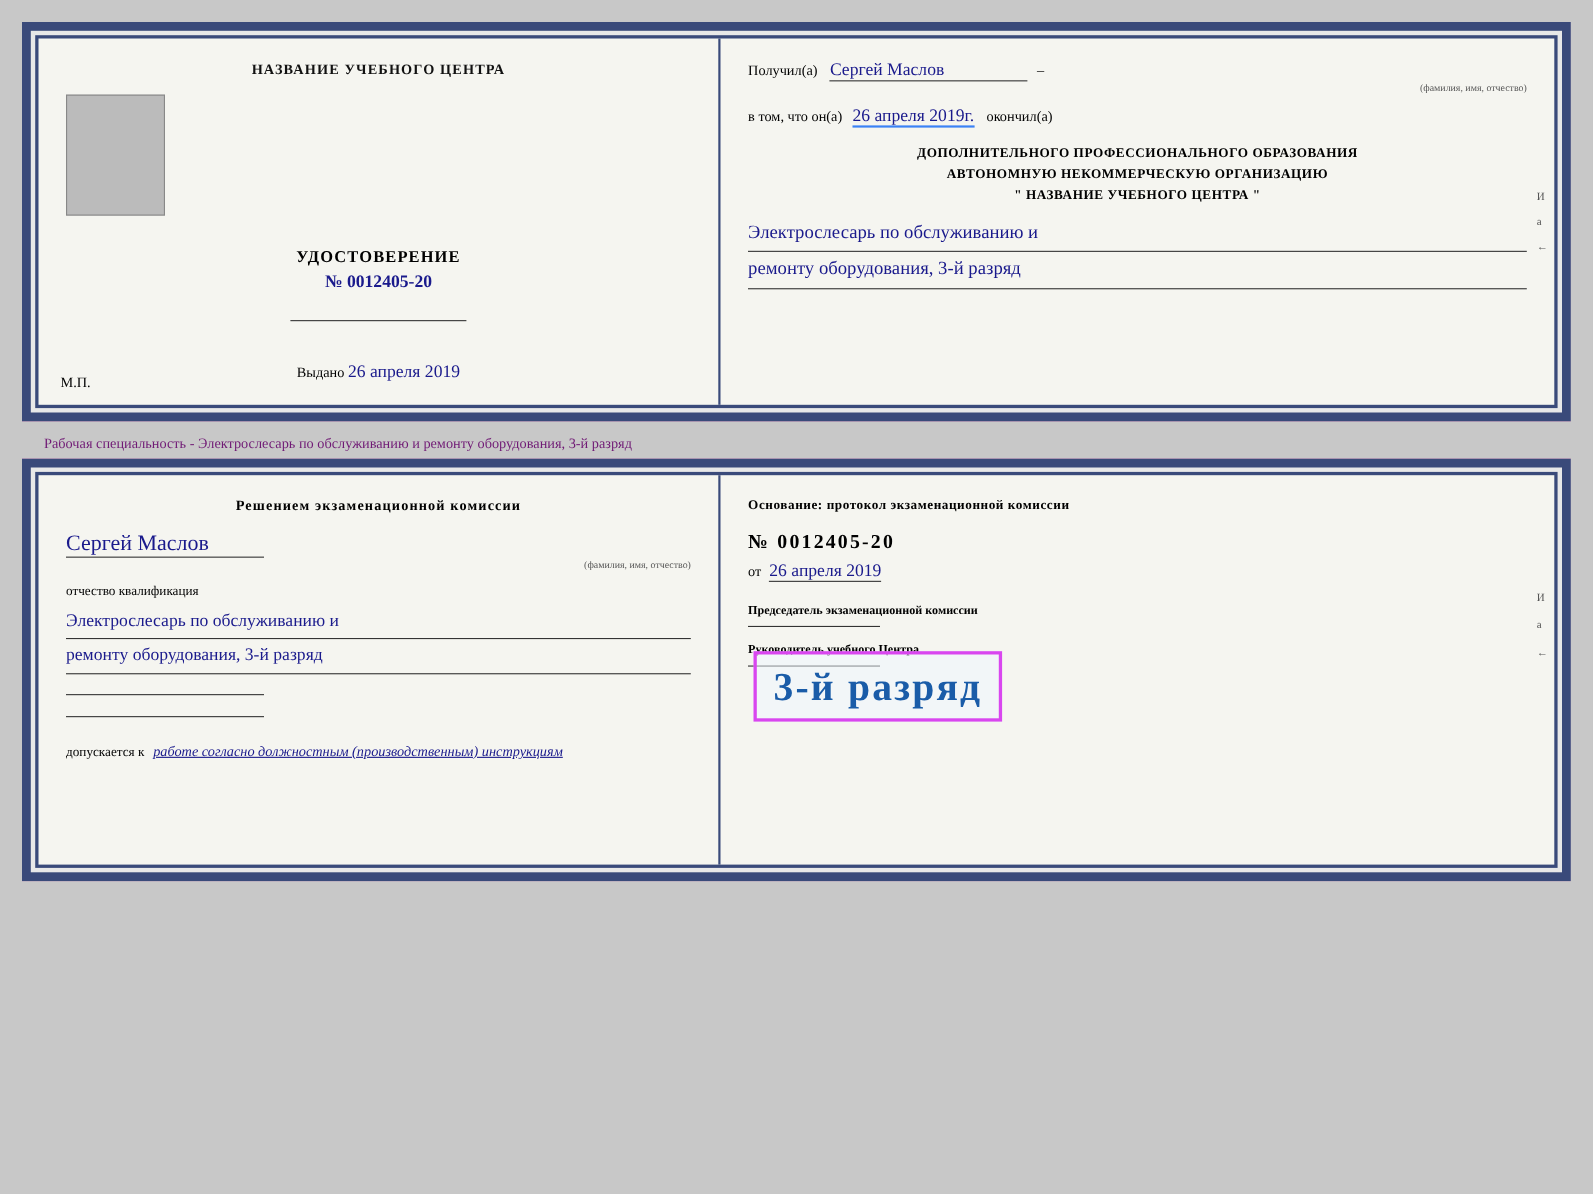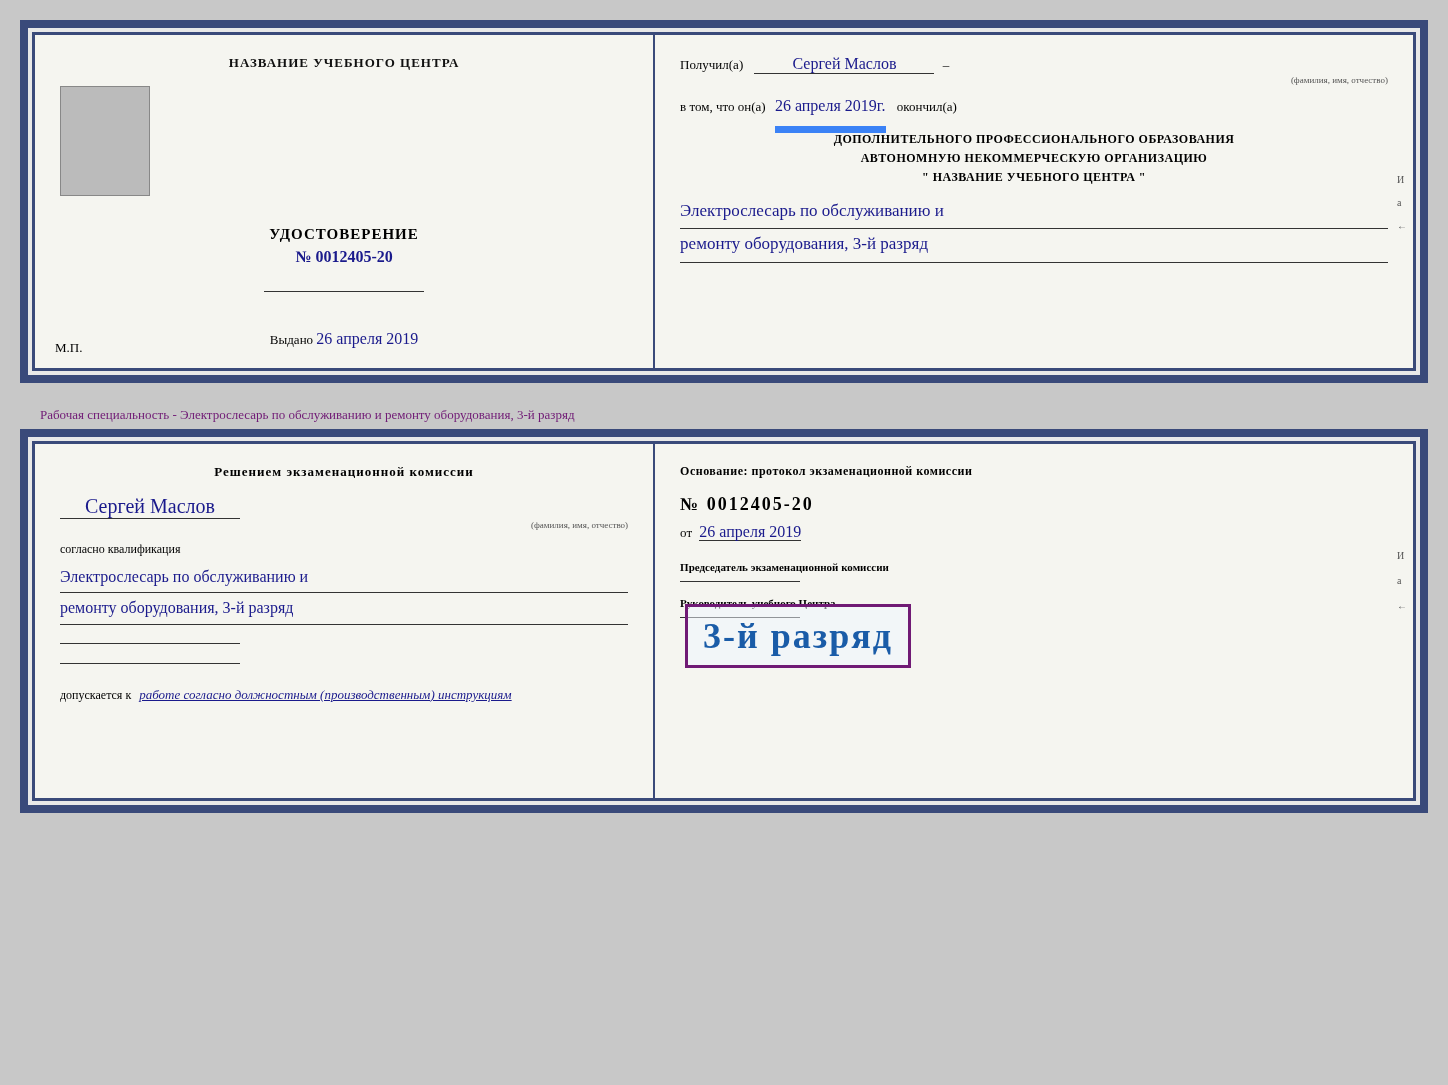--- a/index.html
+++ b/index.html
@@ -6,21 +6,21 @@
     body {
       background: #c8c8c8;
       font-family: 'Times New Roman', Times, serif;
       width: 1448px;
       min-height: 1085px;
       padding: 20px;
     }
 
     .document-section {
       background: #ec4899;
-      margin-bottom: 18px;
+      margin-bottom: 6px;
     }
 
     .certificate-outer {
       border: 8px solid #3a4a7a;
       background: #e8e8e8;
       position: relative;
     }
 
     .certificate-inner {
       border: 3px solid #3a4a7a;
@@ -96,21 +96,20 @@
     .handwritten {
       font-family: 'Segoe Script', 'Bradley Hand', cursive;
       color: #1a1a8c;
       font-size: 16px;
     }
 
     .underline-field {
       border-bottom: 1px solid #333;
       display: inline-block;
       min-width: 180px;
-      text-align: center;
     }
 
     .small-label {
       font-size: 9px;
       color: #555;
       text-align: right;
       display: block;
       margin-top: 1px;
     }
 
@@ -235,21 +234,21 @@
     }
 
     .basis-title {
       font-size: 12px;
       font-weight: bold;
       letter-spacing: 0.5px;
       margin-bottom: 15px;
     }
 
     .stamp-box {
-      border: 3px solid #701a75;
+      border: 3px solid #d946ef;
       display: inline-block;
       padding: 8px 15px;
       position: absolute;
       top: 160px;
       left: 30px;
       background: rgba(240, 248, 255, 0.5);
     }
 
     .stamp-text {
       font-size: 36px;
@@ -330,21 +329,21 @@
           <span style="font-size:13px;">Получил(а)</span>
           <span class="handwritten underline-field" style="margin-left:8px;">Сергей Маслов</span>
           <span style="margin-left:5px; font-size:13px;">–</span>
           <div>
               <small class="small-label" style="margin-left:120px;">(фамилия, имя, отчество)</small>
             </div>
         </div>
 
         <div class="received-line" style="margin-top:12px;">
           <span style="font-size:13px;">в том, что он(а)</span>
-          <span class="handwritten" style="margin-left:6px; border-bottom:7px solid #3b82f6; padding-bottom:12px;text-align:center;">26 апреля 2019г.</span>
+          <span class="handwritten" style="margin-left:6px; border-bottom:2px solid #3b82f6; padding-bottom:0;text-align:center;">26 апреля 2019г.</span>
           <span style="font-size:13px; margin-left:8px;">окончил(а)</span>
         </div>
 
         <div class="certified-block">
           <div>ДОПОЛНИТЕЛЬНОГО ПРОФЕССИОНАЛЬНОГО ОБРАЗОВАНИЯ</div>
           <div>АВТОНОМНУЮ НЕКОММЕРЧЕСКУЮ ОРГАНИЗАЦИЮ</div>
           <div>"    НАЗВАНИЕ УЧЕБНОГО ЦЕНТРА    "</div>
         </div>
 
         <span class="profession-handwritten">Электрослесарь по обслуживанию и</span>
@@ -367,21 +366,21 @@
     <div class="cert2-inner">
 
       <div class="cert2-left">
         <div class="decision-title">Решением экзаменационной комиссии</div>
 
         <div>
           <span class="name-handwritten underline-field">Сергей Маслов</span>
           <small class="small-label">(фамилия, имя, отчество)</small>
         </div>
 
-        <div class="assigned-label">согласно квалификация</div>
+        <div class="assigned-label">отчество квалификация</div>
         <span class="qual-handwritten">Электрослесарь по обслуживанию и</span>
         <span class="qual-handwritten" style="border-bottom:1px solid #333; margin-top:0;">ремонту оборудования, 3-й разряд</span>
 
         <div class="sig-lines-left">
           <div class="sig-line"></div>
           <div class="sig-line"></div>
         </div>
 
         <div class="admit-line">
           <span>допускается к</span>

